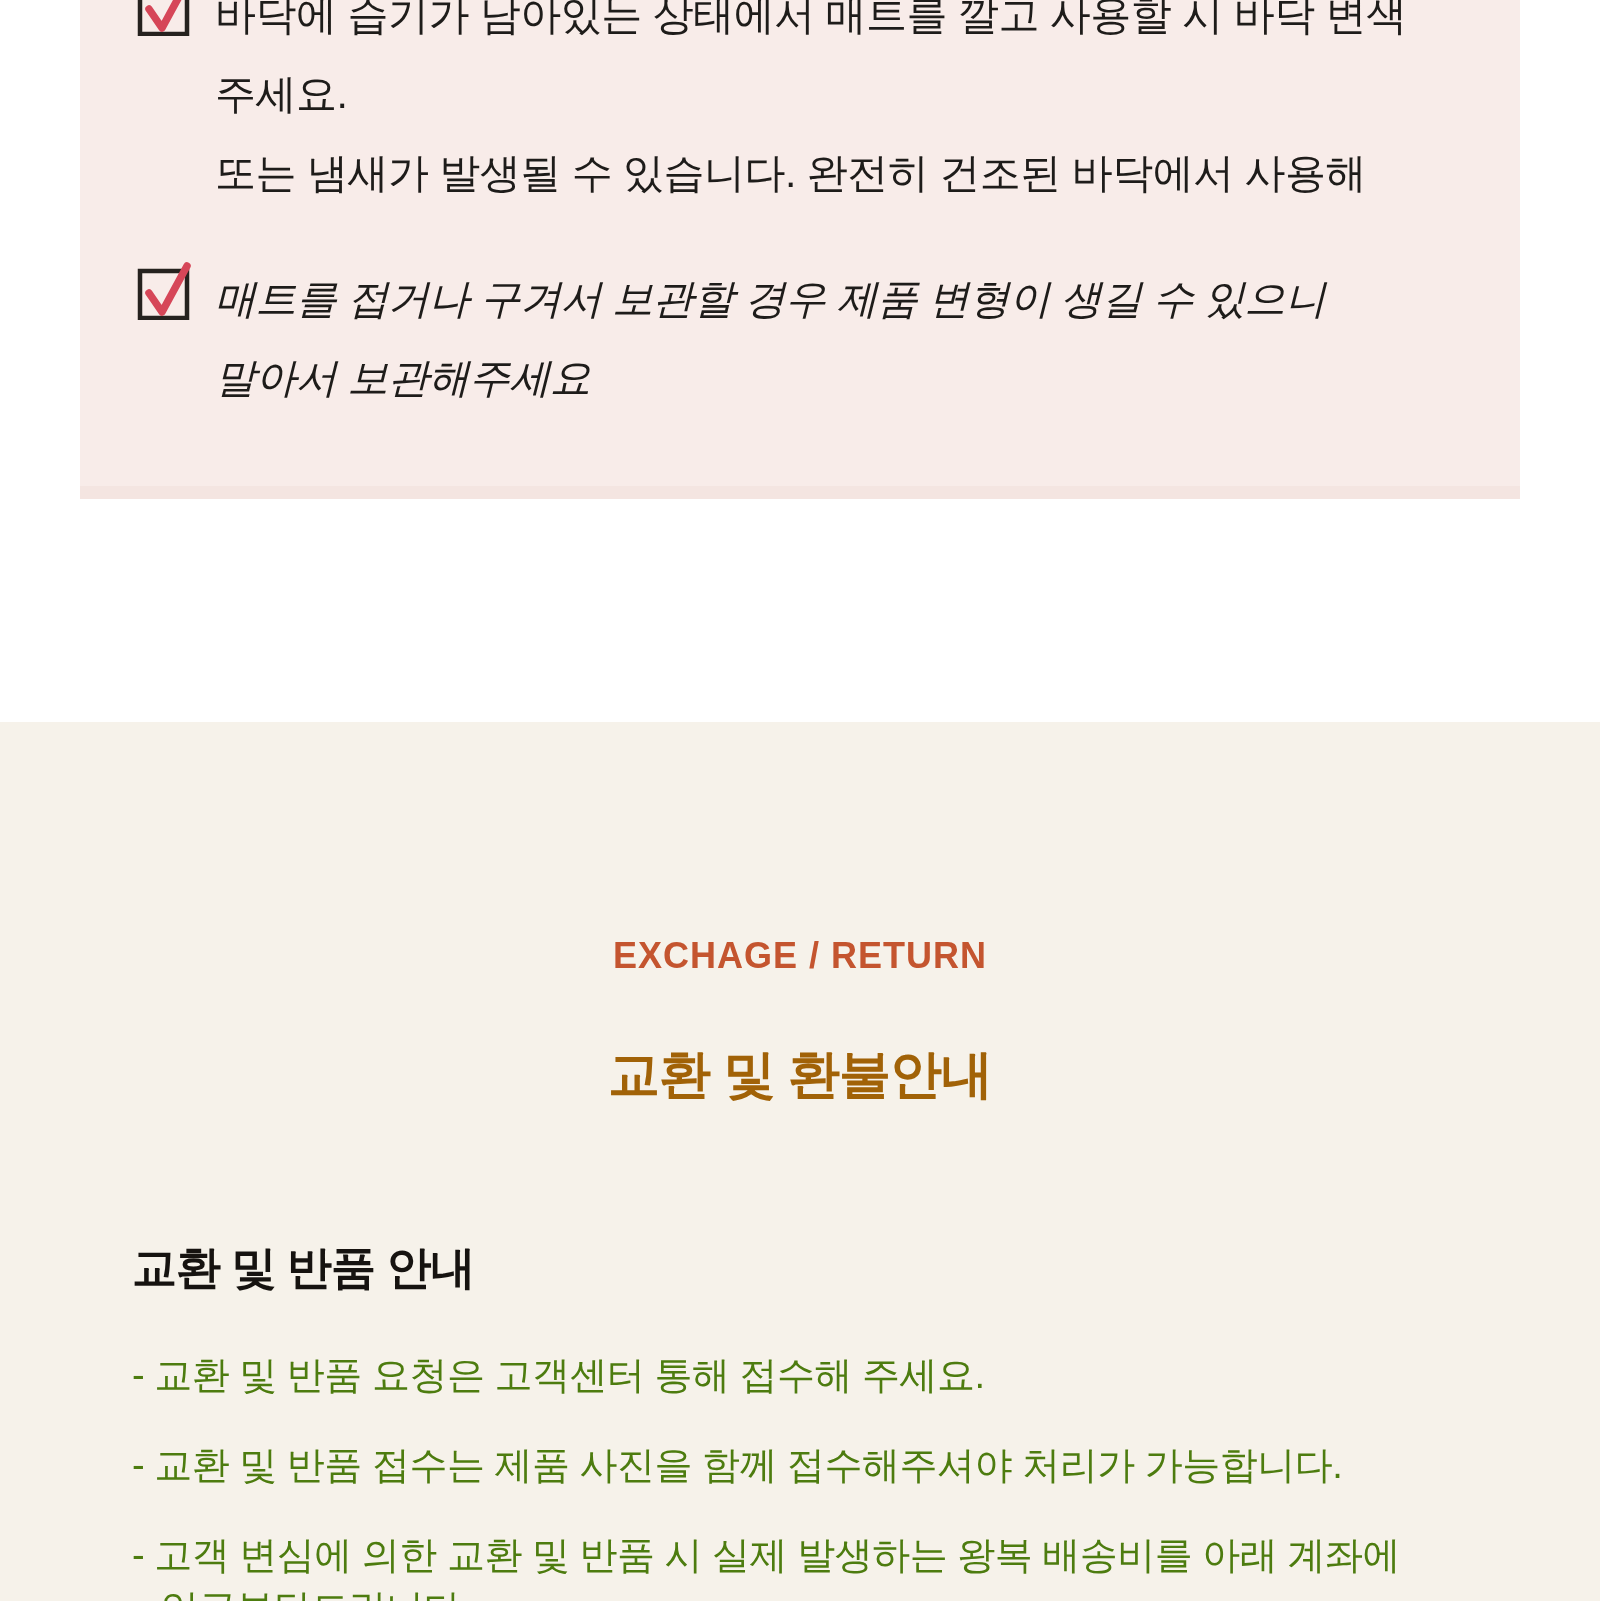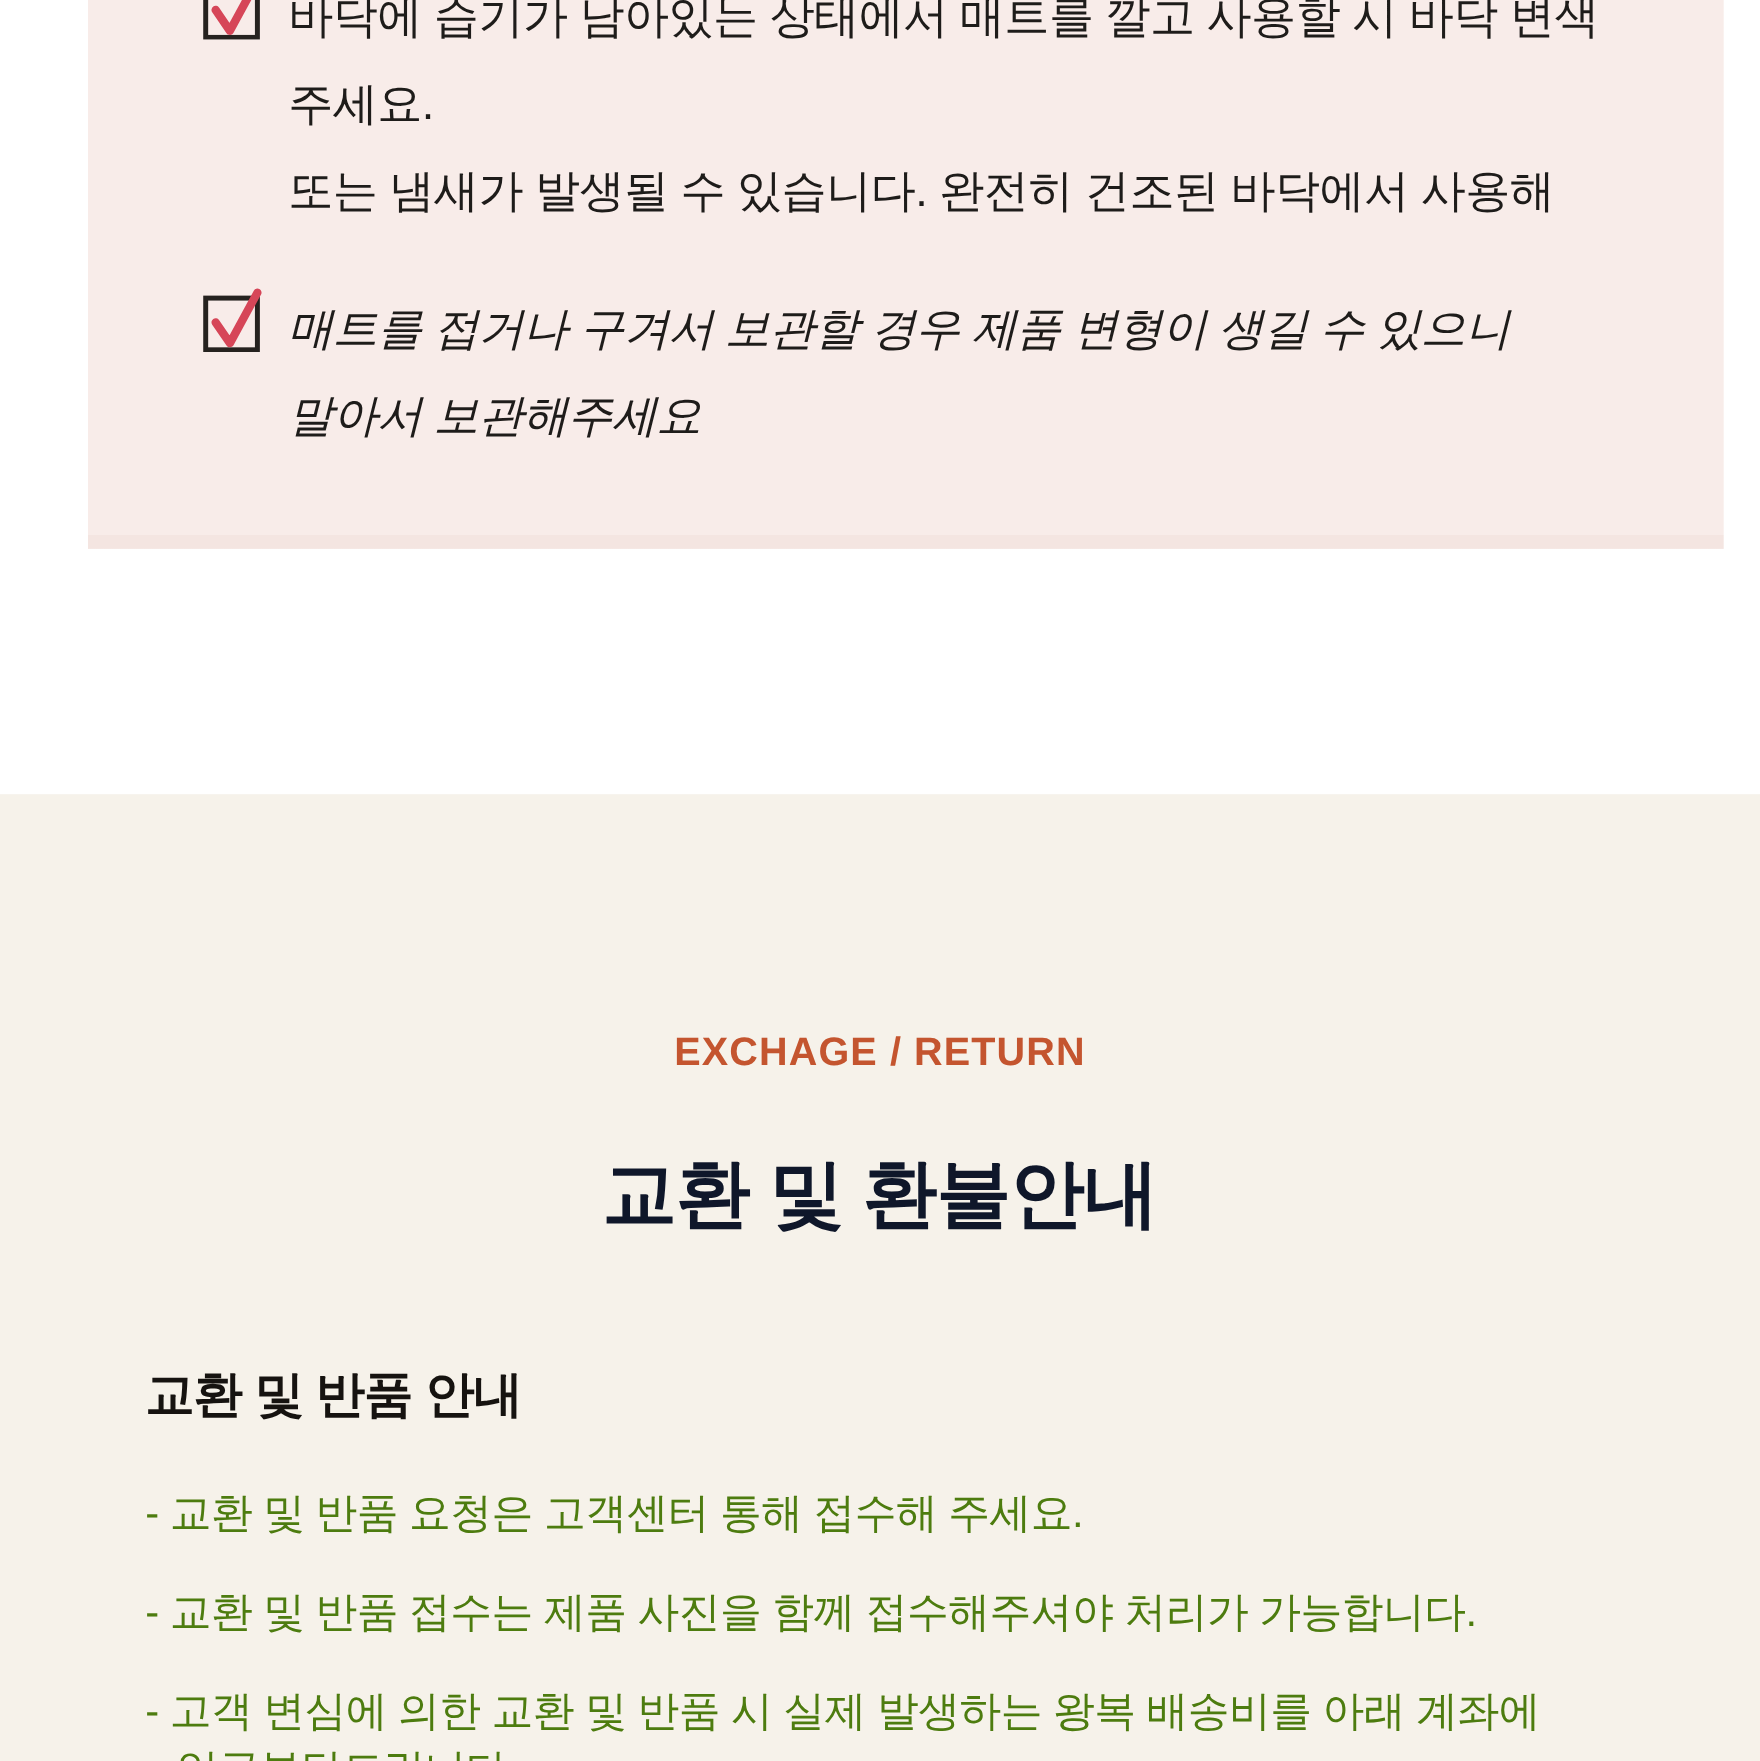--- a/index.html
+++ b/index.html
@@ -17,21 +17,20 @@
   }
 
   
   .care-panel {
     position: absolute;
     left: 80px;
     top: 0;
     width: 1440px;
     height: 499px;
     background: linear-gradient(#f8ece9 0, #f8ece9 486px, #f4e5e1 486px, #f4e5e1 499px);
-    padding-left: 47px;
   }
   .care-item { position: absolute; }
   .care-icon { position: absolute; display: block; }
   .care-text {
     position: absolute;
     width: 1270px;
     font-size: 41px;
     line-height: 79px;
     font-weight: 500;
     color: #1e1c1a;
@@ -57,24 +56,24 @@
     font-weight: 700;
     letter-spacing: 1px;
     color: #c4552f;
   }
   .big-title {
     position: absolute;
     top: 318px;
     left: 0;
     width: 100%;
     text-align: center;
-    font-size: 68px;
+    font-size: 52px;
     font-weight: 700;
     letter-spacing: -1px;
-    color: #0f172a;
+    color: #a16207;
     margin: 0;
   }
   .sub-heading {
     position: absolute;
     top: 516px;
     left: 132px;
     font-size: 45px;
     font-weight: 700;
     letter-spacing: -1px;
     color: #161310;

